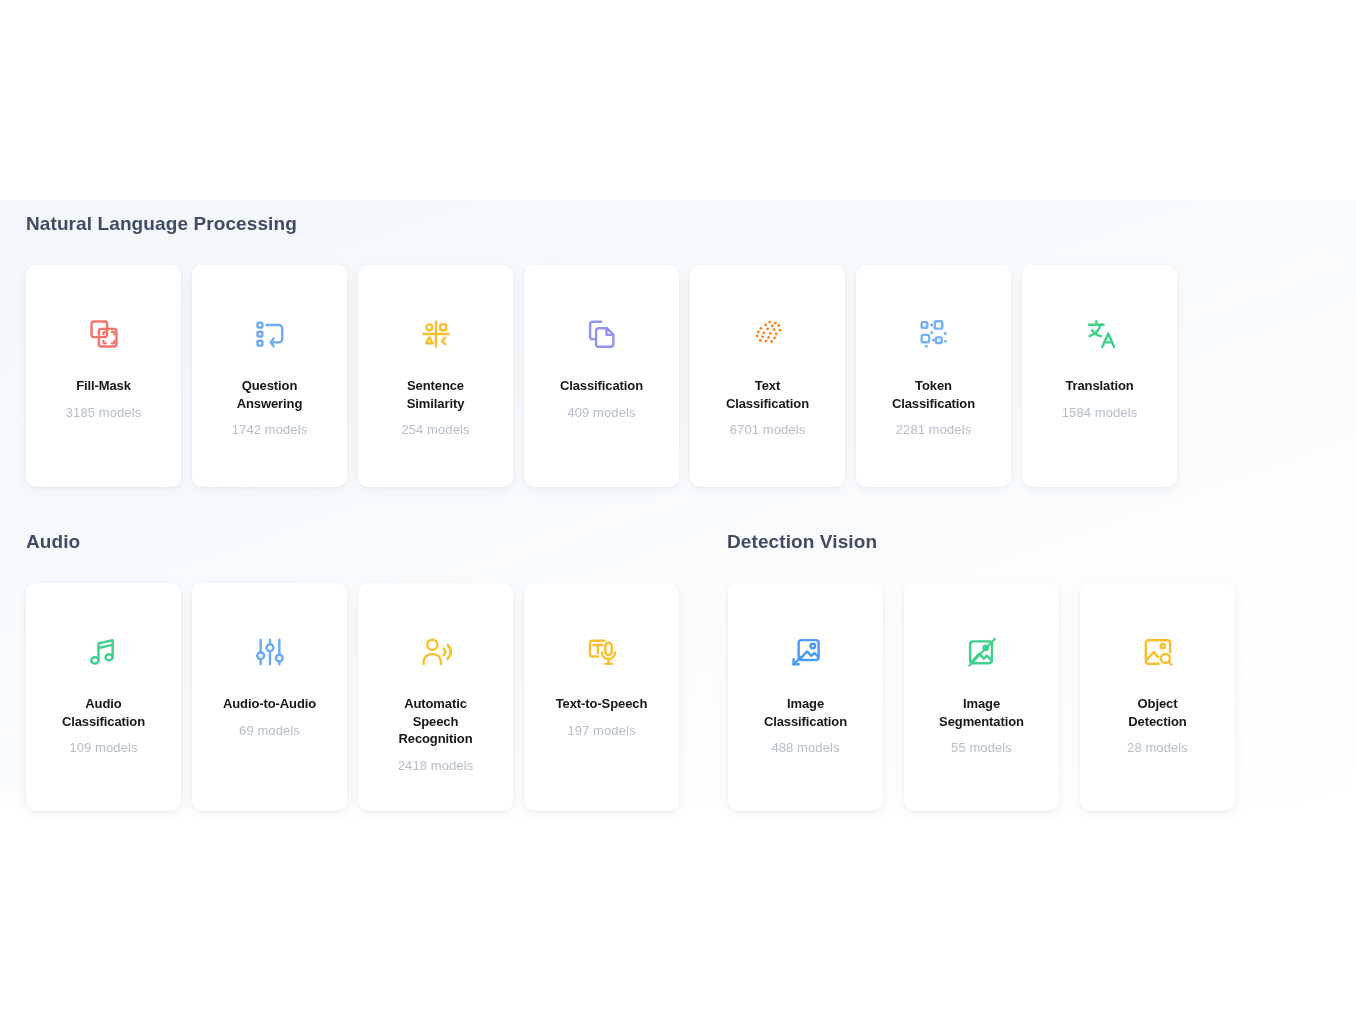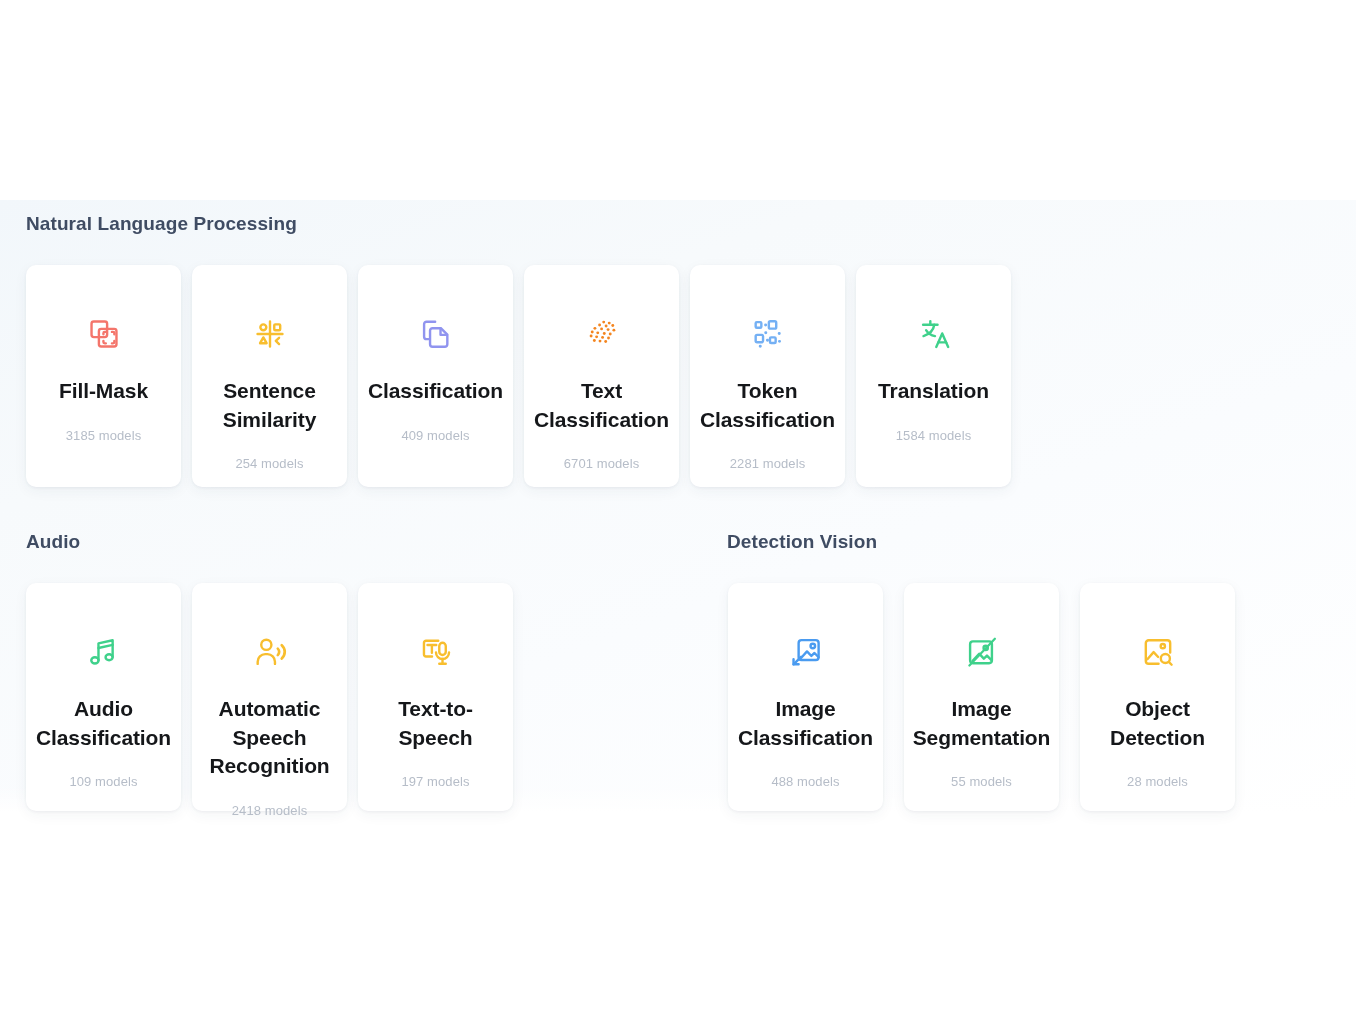--- a/index.html
+++ b/index.html
@@ -49,26 +49,26 @@
     cursor:pointer;
     position:relative;
   }
   #row-audio .card, #row-cv .card { height:228px; }
 
   .card .ico { width:34px; height:34px; display:block; }
   .card .ico svg { width:34px; height:34px; display:block; }
 
   .card .t {
     margin-top:26px;
-    font-size:21px; font-weight:700; color:#15171a;
+    font-size:13px; font-weight:700; color:#15171a;
     text-align:center; line-height:1.36; padding:0 6px;
     letter-spacing:-.1px;
   }
   .card .s {
-    margin-top:22px;
+    margin-top:10px;
     font-size:13px; font-weight:400; color:#b6bdc8;
     text-align:center; letter-spacing:.1px;
   }
 </style>
 </head>
 <body>
 
 <div id="stage">
   <div class="panel"></div>
 
@@ -79,20 +79,33 @@
         <div class="card">
           <span class="ico">
             <svg viewBox="0 0 24 24" fill="none" stroke="#f4756b" stroke-width="1.7" stroke-linecap="round" stroke-linejoin="round">
               <rect x="3.2" y="3.2" width="11" height="11" rx="1.6"></rect>
               <rect x="8.4" y="8.4" width="12.4" height="12.4" rx="1.6"></rect>
               <path d="M11.6 12.2v-.8a.9.9 0 0 1 .9-.9h.8M17.6 10.5h.8a.9.9 0 0 1 .9.9v.8M19.3 16.9v.8a.9.9 0 0 1-.9.9h-.8M13.3 18.6h-.8a.9.9 0 0 1-.9-.9v-.8"></path>
             </svg>
           </span>
           <div class="t">Fill-Mask</div>
           <div class="s">3185 models</div>
+        </div>
+        <div class="card">
+          <span class="ico">
+            <svg viewBox="0 0 24 24" fill="none" stroke="#6aaaf0" stroke-width="1.7" stroke-linecap="round" stroke-linejoin="round">
+              <rect x="3.2" y="4" width="3.4" height="3.4" rx=".7"></rect>
+              <rect x="3.2" y="10.4" width="3.4" height="3.4" rx=".7"></rect>
+              <rect x="3.2" y="16.8" width="3.4" height="3.4" rx=".7"></rect>
+              <path d="M9.6 5.7h8.6a2.4 2.4 0 0 1 2.4 2.4v7.4a2.4 2.4 0 0 1-2.4 2.4h-5.6"></path>
+              <path d="M14.6 15.1l-2 2.8 2 2.8"></path>
+            </svg>
+          </span>
+          <div class="t">Question<br>Answering</div>
+          <div class="s">1742 models</div>
         </div>
         <div class="card">
           <span class="ico">
             <svg viewBox="0 0 24 24" fill="none" stroke="#f8be2e" stroke-width="1.7" stroke-linecap="round" stroke-linejoin="round">
               <path d="M12 3.2v17.6M3.2 12h17.6"></path>
               <circle cx="7.3" cy="7.3" r="2.1"></circle>
               <rect x="15" y="5.2" width="4.2" height="4.2" rx=".7"></rect>
               <path d="M7.3 14.4l2.3 4.1H5z"></path>
               <path d="M18.4 14.7l-2.3 2.2 2.3 2.2"></path>
             </svg>
@@ -177,20 +190,34 @@
               <path d="M8.1 9.2l10-2.2"></path>
               <ellipse cx="5.6" cy="17.9" rx="2.6" ry="2.2"></ellipse>
               <ellipse cx="15.6" cy="15.7" rx="2.5" ry="2.1"></ellipse>
             </svg>
           </span>
           <div class="t">Audio<br>Classification</div>
           <div class="s">109 models</div>
         </div>
         <div class="card">
           <span class="ico">
+            <svg viewBox="0 0 24 24" fill="none" stroke="#6aaaf0" stroke-width="1.7" stroke-linecap="round" stroke-linejoin="round">
+              <path d="M5.4 3.4v8.8M5.4 17.2v3.4"></path>
+              <path d="M12 3.4v3.1M12 11.5v9.1"></path>
+              <path d="M18.6 3.4v10.4M18.6 18.8v1.8"></path>
+              <circle cx="5.4" cy="14.7" r="2.4"></circle>
+              <circle cx="12" cy="9" r="2.4"></circle>
+              <circle cx="18.6" cy="16.3" r="2.4"></circle>
+            </svg>
+          </span>
+          <div class="t">Audio-to-Audio</div>
+          <div class="s">69 models</div>
+        </div>
+        <div class="card">
+          <span class="ico">
             <svg viewBox="0 0 24 24" fill="none" stroke="#f8be2e" stroke-width="1.7" stroke-linecap="round" stroke-linejoin="round">
               <circle cx="9.4" cy="6.9" r="3.6"></circle>
               <path d="M3.3 20.4v-1.6a5.3 5.3 0 0 1 5.3-5.3h1.6a5.3 5.3 0 0 1 5.3 5.3v1.6"></path>
               <path d="M17.5 9.6a3.2 3.2 0 0 1 0 4.6" stroke-width="1.9"></path>
               <path d="M20.3 7.2a6.3 6.3 0 0 1 0 9.4" stroke-width="1.9"></path>
             </svg>
           </span>
           <div class="t">Automatic<br>Speech<br>Recognition</div>
           <div class="s">2418 models</div>
         </div>

